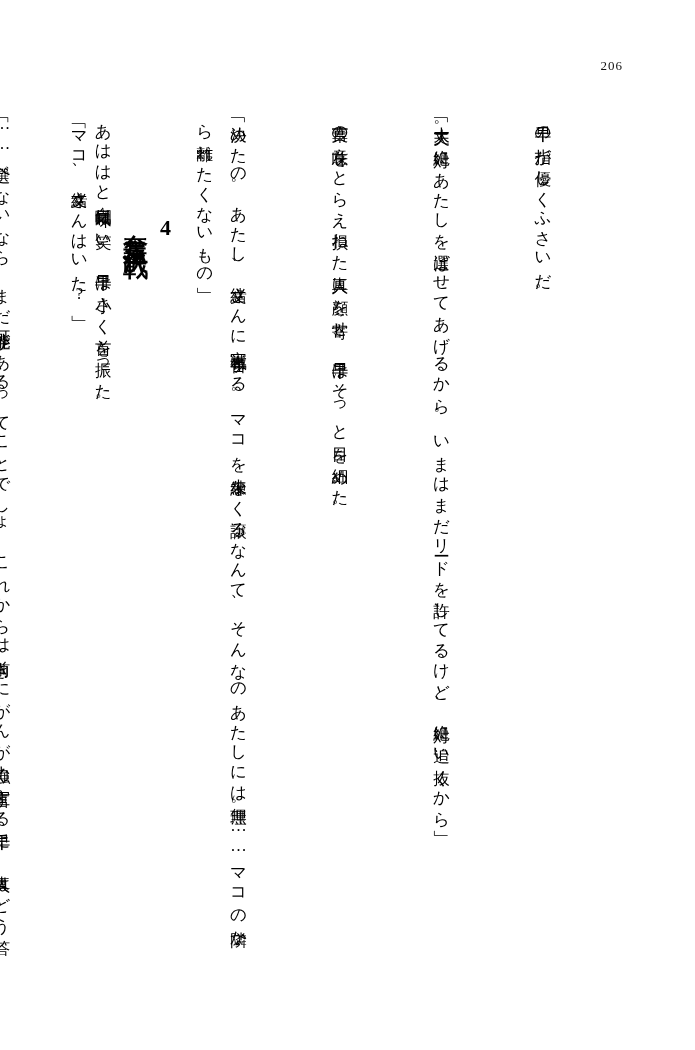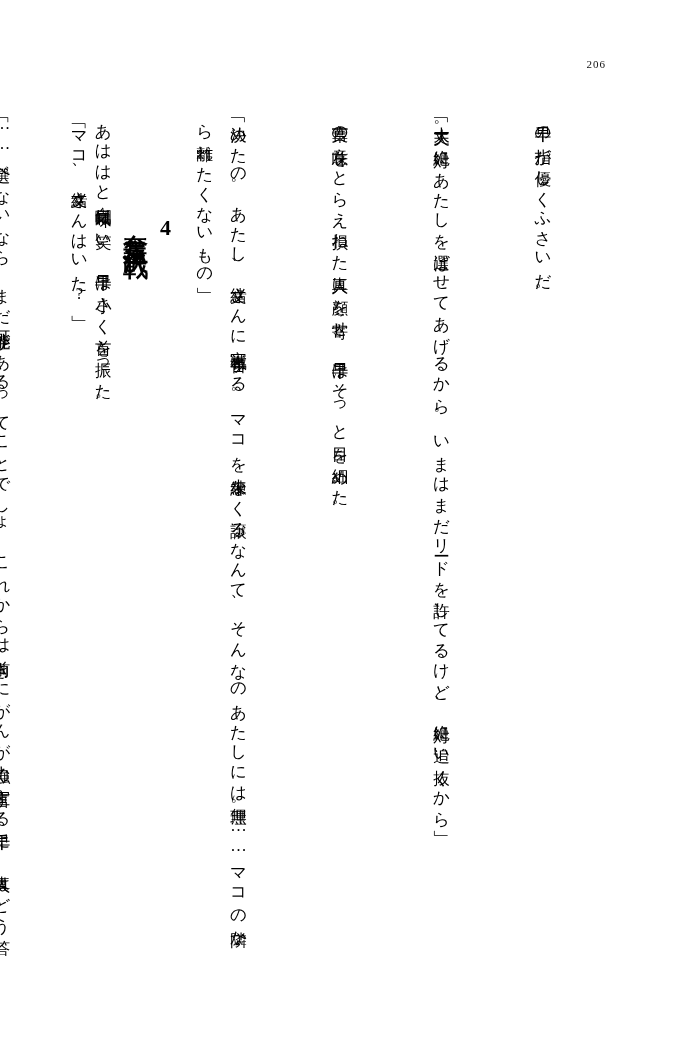--- a/index.html
+++ b/index.html
@@ -18,22 +18,22 @@
 
   #page {
     position: absolute;
     inset: 0;
   }
 
   
   .page-number {
     position: absolute;
     top: 58px;
-    right: 89px;
-    font-size: 11px;
+    right: 72px;
+    font-size: 13px;
     letter-spacing: 1px;
     color: #111;
   }
 
   
   .vtext {
     position: absolute;
     top: 112px;
     right: 68px;
     height: 830px;

